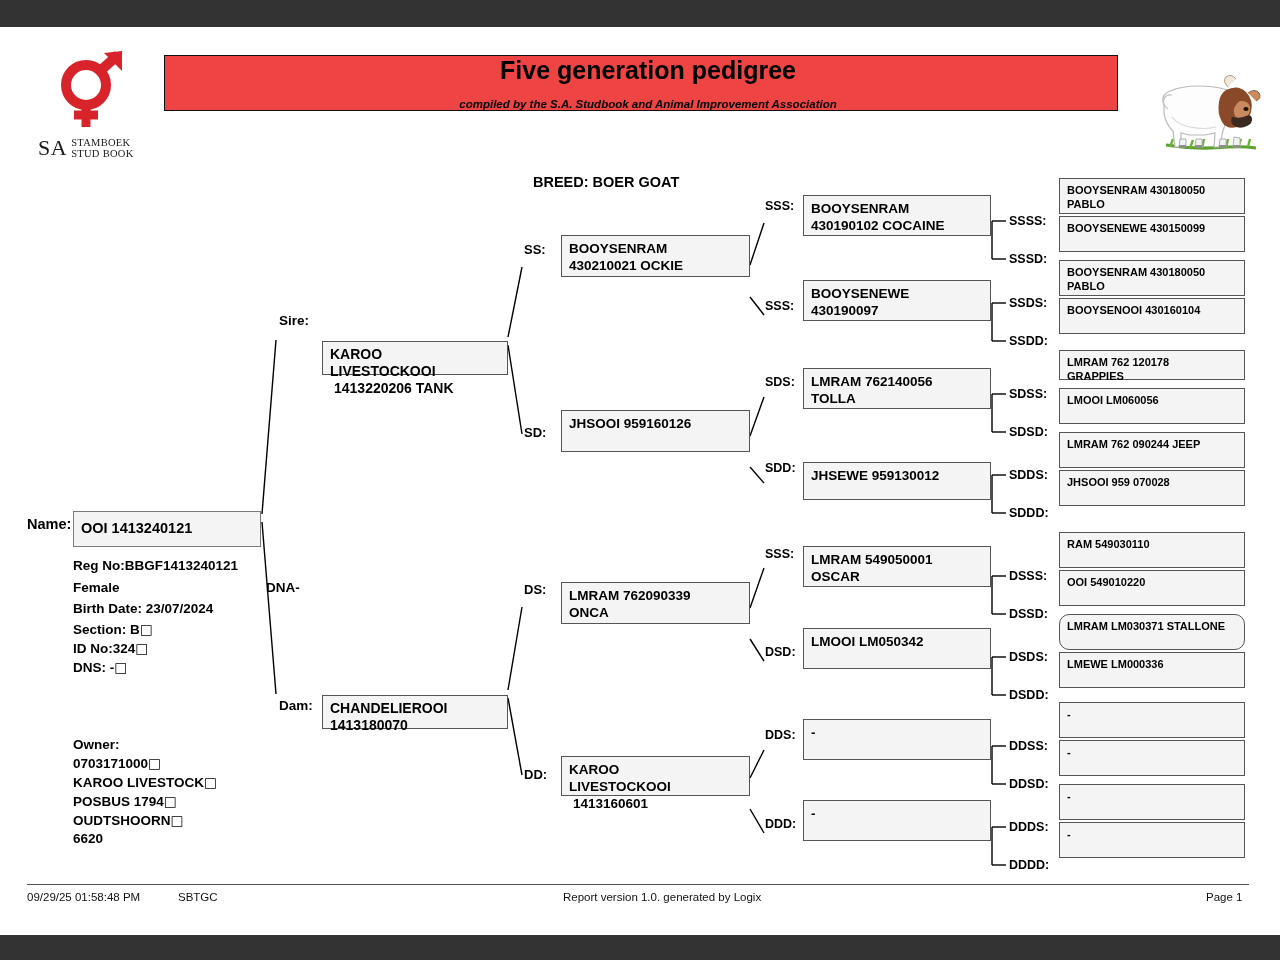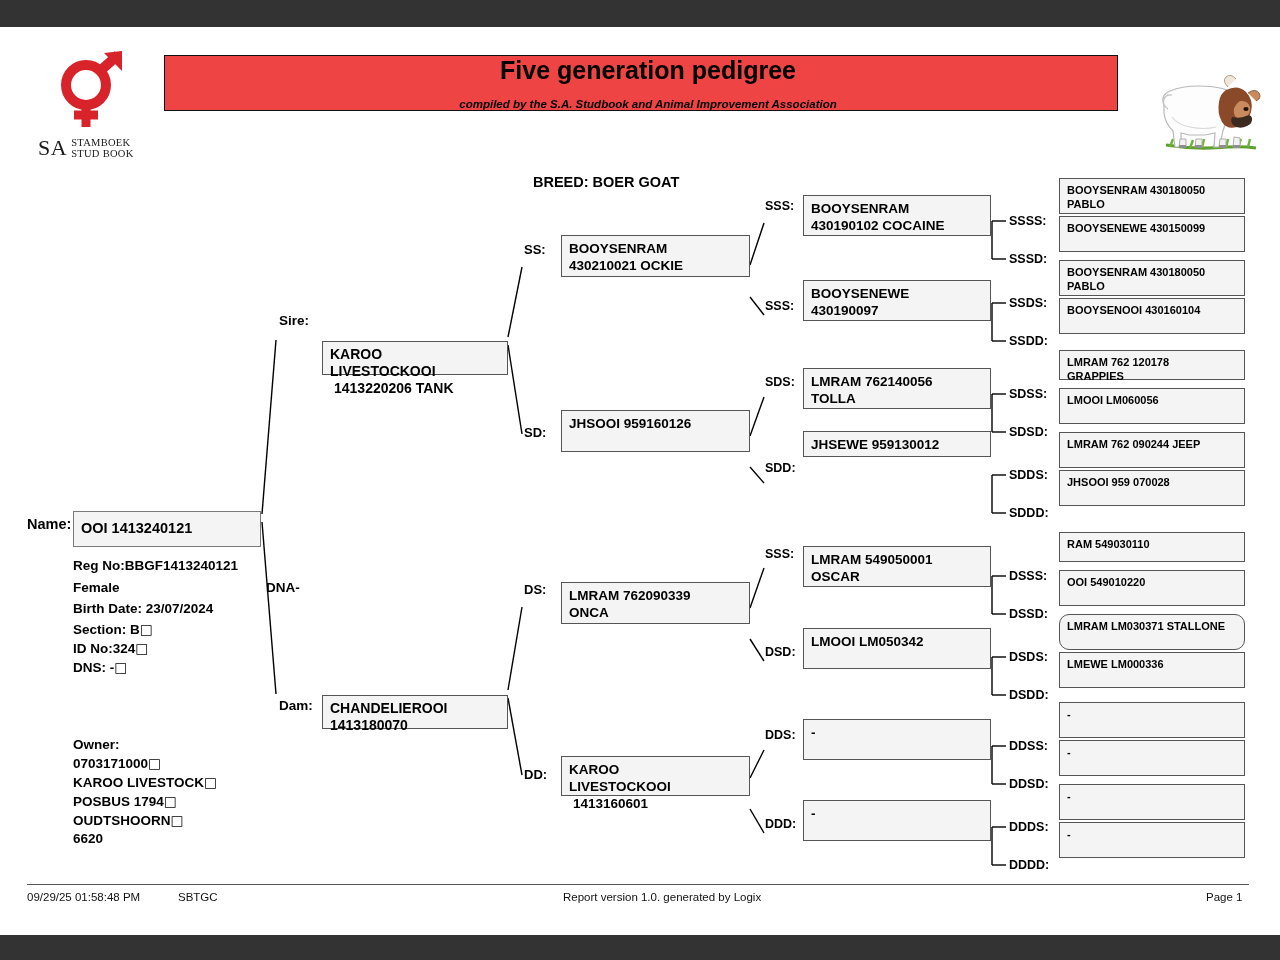--- a/index.html
+++ b/index.html
@@ -286,21 +286,21 @@
       <div>430190097</div>
     </div>
 
     <div class="plabel l4" style="left:765px; top:348px;">SDS:</div>
     <div class="pbox g3" style="left:803px; top:341px; width:188px; height:41px;">
       <div>LMRAM 762140056</div>
       <div>TOLLA</div>
     </div>
 
     <div class="plabel l4" style="left:765px; top:434px;">SDD:</div>
-    <div class="pbox g3" style="left:803px; top:404px; width:188px; height:26px;">
+    <div class="pbox g3" style="left:803px; top:435px; width:188px; height:38px;">
       <div>JHSEWE 959130012</div>
       <div></div>
     </div>
 
     <div class="plabel l4" style="left:765px; top:520px;">SSS:</div>
     <div class="pbox g3" style="left:803px; top:519px; width:188px; height:41px;">
       <div>LMRAM 549050001</div>
       <div>OSCAR</div>
     </div>
 
@@ -364,21 +364,21 @@
       <div></div>
     </div>
 
     <div class="plabel l5" style="left:1009px; top:479px;">SDDD:</div>
     <div class="pbox g4" style="left:1059px; top:443px; width:186px; height:36px;">
       <div>JHSOOI 959 070028</div>
       <div></div>
     </div>
 
     <div class="plabel l5" style="left:1009px; top:542px;">DSSS:</div>
-    <div class="pbox g4" style="left:1059px; top:505px; width:186px; height:30px;">
+    <div class="pbox g4" style="left:1059px; top:505px; width:186px; height:36px;">
       <div>RAM 549030110</div>
       <div></div>
     </div>
 
     <div class="plabel l5" style="left:1009px; top:580px;">DSSD:</div>
     <div class="pbox g4" style="left:1059px; top:543px; width:186px; height:36px;">
       <div>OOI 549010220</div>
       <div></div>
     </div>
 

